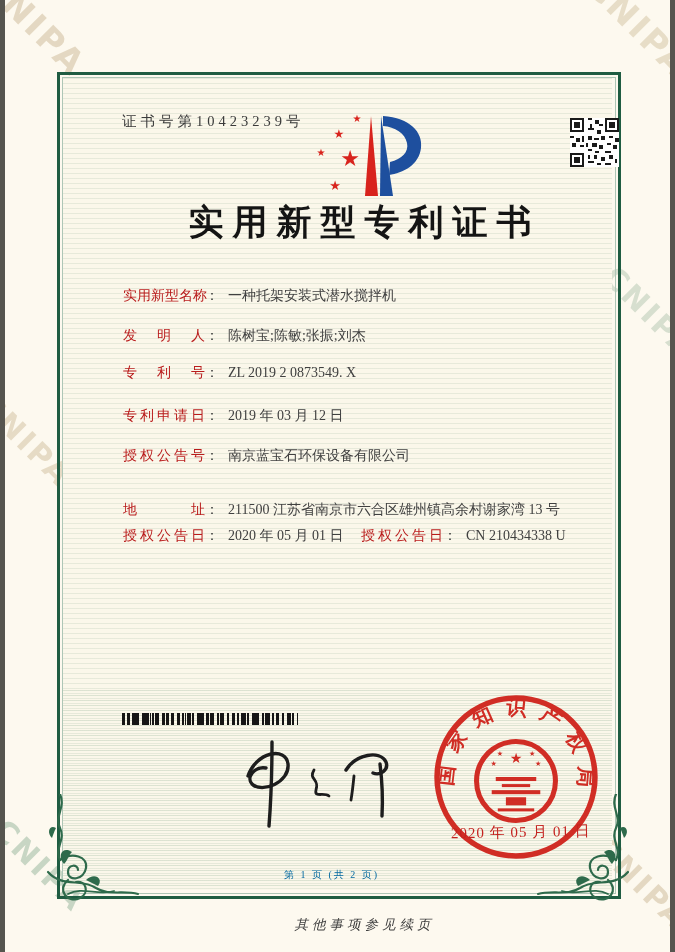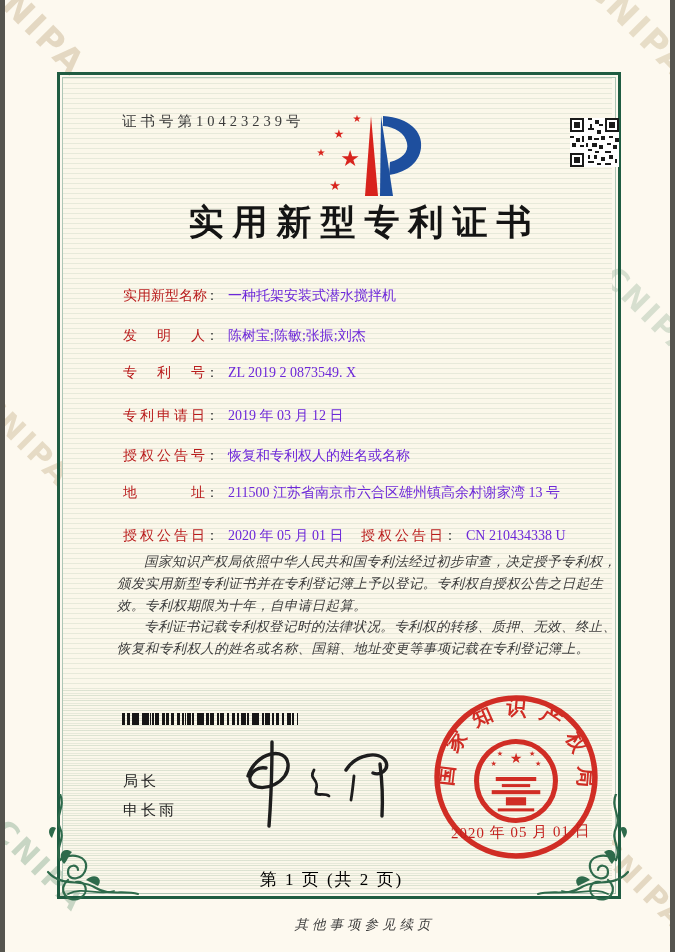--- a/index.html
+++ b/index.html
@@ -40,25 +40,25 @@
   .cert-no{position:absolute;left:95px;top:112px;font-size:14.5px;
            letter-spacing:4px;color:#3a3a3a;}
   .logo{position:absolute;left:282px;top:106px;width:118px;height:94px;}
   .qr{position:absolute;left:543px;top:118px;width:49px;height:49px;}
   .title{position:absolute;left:0;top:199px;width:675px;text-align:center;
          font-size:35px;font-weight:700;letter-spacing:9px;color:#141414;}
 
   .fields{position:absolute;left:96px;top:280px;width:500px;font-size:14px;color:#333;}
   .field-row{position:absolute;left:0;white-space:nowrap;}
   .r1{top:7px;}  .r2{top:47px;}  .r3{top:84px;}  .r4{top:127px;}
-  .r5{top:167px;} .r6{top:204px;} .r7{top:247px;}
+  .r5{top:167px;} .r6{top:221px;} .r7{top:247px;}
   .flabel{display:inline-block;width:82px;text-align:justify;text-align-last:justify;
           vertical-align:top;color:#b91c1c;}
   .fcolon{display:inline-block;color:#3a3a3a;}
-  .fvalue{margin-left:9px;color:#6d28d9;}
+  .fvalue{margin-left:9px;color:#404040;}
   .grant-group{position:absolute;left:238px;top:0;white-space:nowrap;}
 
   .paras{position:absolute;left:90px;top:551px;width:504px;font-size:13.5px;
          line-height:21.8px;color:#3c3c3c;font-style:italic;letter-spacing:.4px;}
   .paras p{margin:0;text-indent:2em;}
 
   .barcode{position:absolute;left:95px;top:713px;width:176px;height:12px;
     background-image:
       repeating-linear-gradient(90deg,#161616 0 2px,rgba(0,0,0,0) 2px 5px),
       repeating-linear-gradient(90deg,#161616 0 1px,rgba(0,0,0,0) 1px 7px),
@@ -66,21 +66,21 @@
 
   .officer{position:absolute;left:96px;top:767px;font-size:15px;line-height:29px;
            letter-spacing:3px;color:#222;}
   .signature{position:absolute;left:195px;top:736px;width:195px;height:98px;}
 
   .seal{position:absolute;left:404px;top:692px;width:170px;height:170px;opacity:.95;}
   .seal-date{position:absolute;left:424px;top:823px;font-size:15px;color:#c42320;
              letter-spacing:1px;white-space:nowrap;transform:rotate(-1deg);z-index:6;}
 
   .page-num{position:absolute;left:0;top:868px;width:609px;text-align:center;
-            font-size:17px;letter-spacing:2px;color:#000000;}
+            font-size:10px;letter-spacing:2px;color:#0369a1;}
   .footer-note{position:absolute;left:0;top:916px;width:675px;text-align:center;
             font-size:13.5px;letter-spacing:4px;color:#3f3f3f;font-style:italic;}
 
   .orn{position:absolute;width:106px;height:116px;z-index:4;}
   .orn-left{left:38px;top:794px;}
   .orn-right{left:532px;top:794px;transform:scaleX(-1);}
 </style>
 </head>
 <body>
 
@@ -193,44 +193,36 @@
       <div class="field-row r2">
         <span class="flabel">发明人</span><span class="fcolon">：</span><span class="fvalue">陈树宝;陈敏;张振;刘杰</span>
       </div>
       <div class="field-row r3">
         <span class="flabel">专利号</span><span class="fcolon">：</span><span class="fvalue">ZL 2019 2 0873549. X</span>
       </div>
       <div class="field-row r4">
         <span class="flabel">专利申请日</span><span class="fcolon">：</span><span class="fvalue">2019 年 03 月 12 日</span>
       </div>
       <div class="field-row r5">
-        <span class="flabel">授权公告号</span><span class="fcolon">：</span><span class="fvalue">恢复和专利权人的姓名或名称</span>
+        <span class="flabel">授权公告号</span><span class="fcolon">：</span><span class="fvalue">南京蓝宝石环保设备有限公司</span>
       </div>
       <div class="field-row r6">
         <span class="flabel">地址</span><span class="fcolon">：</span><span class="fvalue">211500 江苏省南京市六合区雄州镇高余村谢家湾 13 号</span>
       </div>
       <div class="field-row r7">
         <span class="flabel">授权公告日</span><span class="fcolon">：</span><span class="fvalue">2020 年 05 月 01 日</span>
         <span class="grant-group">
           <span class="flabel">授权公告日</span><span class="fcolon">：</span><span class="fvalue">CN 210434338 U</span>
         </span>
       </div>
     </div>
 
-    <div class="paras">
-      <p>国家知识产权局依照中华人民共和国专利法经过初步审查，决定授予专利权，颁发实用新型专利证书并在专利登记簿上予以登记。专利权自授权公告之日起生效。专利权期限为十年，自申请日起算。</p>
-      <p>专利证书记载专利权登记时的法律状况。专利权的转移、质押、无效、终止、恢复和专利权人的姓名或名称、国籍、地址变更等事项记载在专利登记簿上。</p>
-    </div>
 
     <div class="barcode"></div>
 
-    <div class="officer">
-      <div>局长</div>
-      <div>申长雨</div>
-    </div>
 
     <svg class="signature" viewBox="0 0 195 98" fill="none" stroke="#1d1d1d" stroke-width="3.4" stroke-linecap="round">
       <path d="M26,40 C34,16 64,10 66,28 C68,46 40,58 30,48 C24,42 32,30 44,32"></path>
       <path d="M50,6 C50,30 49,64 47,90"></path>
       <path d="M92,34 C86,44 98,42 94,54 C92,62 102,56 107,60" stroke-width="2.8"></path>
       <path d="M124,34 C134,18 158,14 164,26 C167,34 158,40 151,37"></path>
       <path d="M158,28 C160,44 161,62 160,80"></path>
       <path d="M132,40 C131,50 130,58 129,64" stroke-width="2.8"></path>
     </svg>
 

